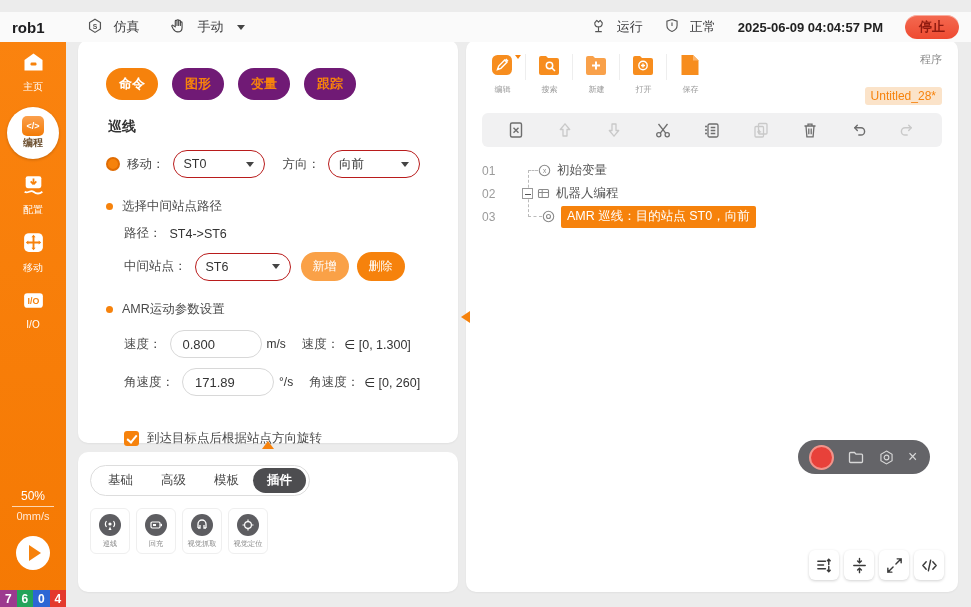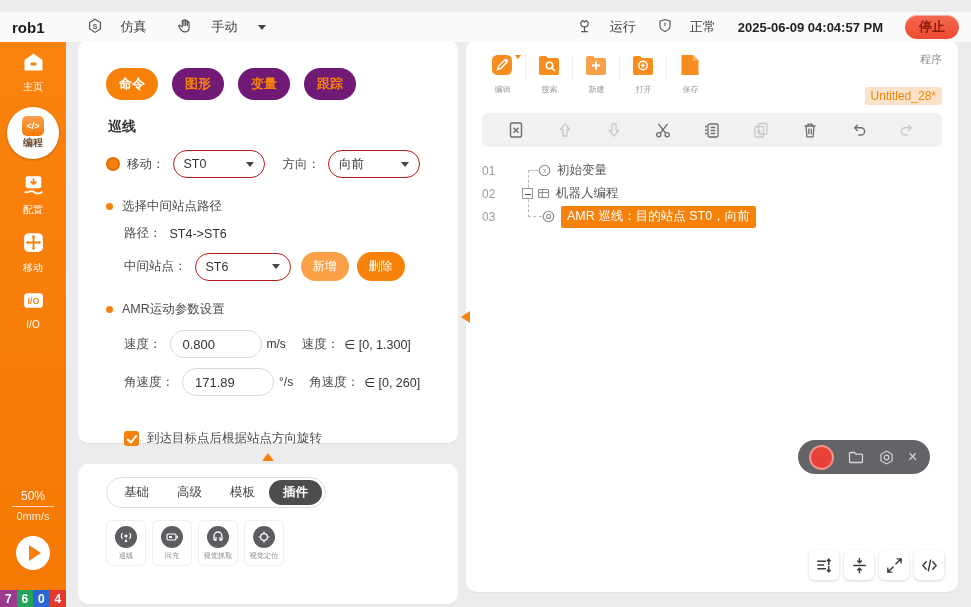--- a/index.html
+++ b/index.html
@@ -5,21 +5,21 @@
   * { margin:0; padding:0; box-sizing:border-box; }
   html,body { width:971px; height:607px; }
   body {
     position:relative; background:#ececec; overflow:hidden;
     font-family:"Liberation Sans","DejaVu Sans",sans-serif; color:#333;
   }
   
   .topbar { position:absolute; left:0; top:12px; width:971px; height:30px;
     background:#fafafa; display:flex; align-items:center; padding:0 12px; z-index:5; }
   .logo { font-size:15px; font-weight:bold; color:#1d1d1f; margin-right:42px; }
-  .tb-item { display:flex; align-items:center; gap:18px; font-size:13px; color:#3c3c3e; margin-right:30px; }
+  .tb-item { display:flex; align-items:center; gap:11px; font-size:13px; color:#3c3c3e; margin-right:30px; }
   .tb-right { margin-left:auto; display:flex; align-items:center; gap:22px; }
   .tb-right .tb-item { margin-right:0; }
   .timestamp { font-size:13px; font-weight:bold; color:#222; }
   .caret { width:0; height:0; border-left:4px solid transparent; border-right:4px solid transparent;
     border-top:5px solid #444; display:inline-block; margin-left:2px; }
   .stop-btn { border:none; cursor:pointer; font-weight:bold; font-size:13px; color:#8f1a10;
     background:linear-gradient(#f46a51,#ee4a31); border-radius:12px; padding:3px 14px;
     box-shadow:inset 0 1px 0 rgba(255,255,255,.45); font-family:inherit; }
   
   .sidebar { position:absolute; left:0; top:30px; width:66px; height:577px;
@@ -68,21 +68,21 @@
   .pill-btn.dark { background:#f6820c; margin-left:8px; }
   .num-input { width:92px; height:28px; border:1px solid #d8d8d8; border-radius:15px; padding:0 12px;
     font-size:13px; color:#333; margin-left:8px; font-family:inherit; outline:none; }
   .unit { font-size:12px; color:#333; margin-left:5px; }
   .range-lbl { margin-left:16px; }
   .range-val { font-size:12.5px; color:#333; margin-left:5px; }
   .checkbox { width:15px; height:15px; background:#f6820c; border-radius:3px; position:relative; margin-right:8px; cursor:pointer; }
   .checkbox::after { content:""; position:absolute; left:5px; top:2px; width:4px; height:8px;
     border:solid #fff; border-width:0 2px 2px 0; transform:rotate(40deg); }
   
-  .lib-panel { position:absolute; left:78px; top:452px; width:380px; height:140px; padding:13px 28px;margin-top:12px; }
+  .lib-panel { position:absolute; left:78px; top:452px; width:380px; height:140px; padding:13px 12px; }
   .lib-collapse { position:absolute; left:50%; top:-11px; margin-left:-6px; width:0; height:0;
     border-left:6px solid transparent; border-right:6px solid transparent; border-bottom:8px solid #f6820c; cursor:pointer; }
   .lib-tabs { display:inline-flex; align-items:center; border:1px solid #ddd; border-radius:16px; padding:2px 3px; }
   .lib-tab { font-size:12.5px; color:#444; padding:4px 14px; border-radius:13px; cursor:pointer; }
   .lib-tab.active { background:#4d4d50; color:#fff; font-weight:bold; }
   .plugins { display:flex; gap:6px; margin-top:12px; }
   .plugin { width:40px; height:46px; border:1px solid #efefef; border-radius:6px;
     display:flex; flex-direction:column; align-items:center; justify-content:center; gap:2px; cursor:pointer; }
   .plugin-icon { width:22px; height:22px; border-radius:50%; background:#5d5d61;
     display:flex; align-items:center; justify-content:center; }

